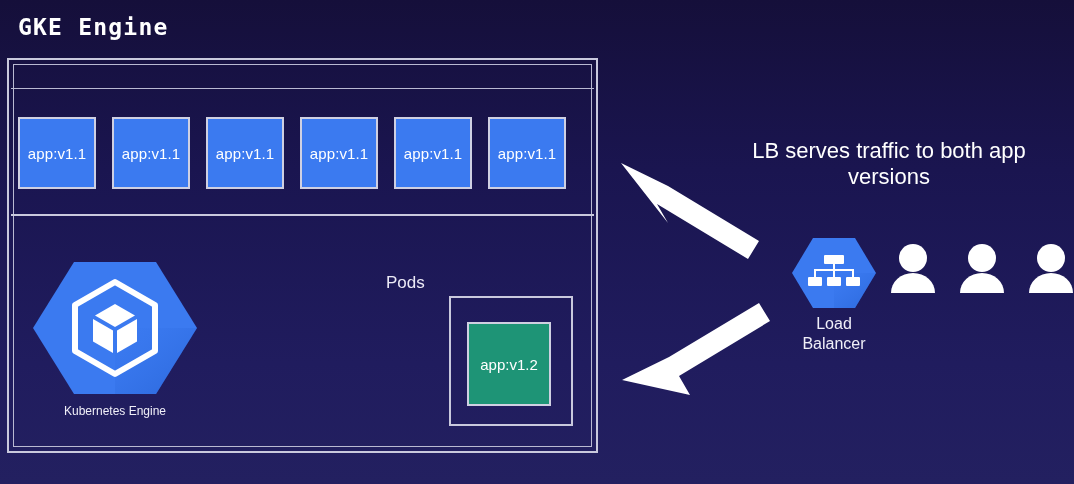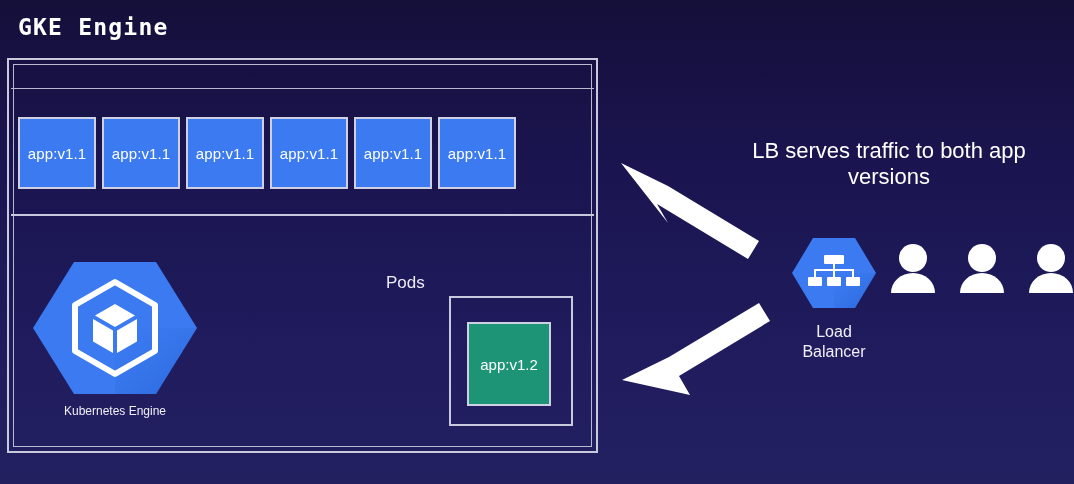--- a/index.html
+++ b/index.html
@@ -59,21 +59,21 @@
     height: 128px;
     border-top: 1px solid #b9b9d2;
     border-bottom: 2px solid #c9c9dd;
     box-sizing: border-box;
   }
   #pods-row {
     position: absolute;
     left: 7px;
     top: 28px;
     display: flex;
-    gap: 6px;
+    gap: 16px;
   }
   .pod-v1 {
     width: 78px;
     height: 72px;
     background: #3b7af0;
     border: 2px solid #cfd0e2;
     box-sizing: border-box;
     display: flex;
     align-items: center;
     justify-content: center;
@@ -151,21 +151,21 @@
   
   #lb-group {
     position: absolute;
     left: 784px;
     top: 236px;
     width: 100px;
     text-align: center;
   }
   #lb-hex { display:block; margin: 0 auto; }
   #lb-label {
-    margin-top: 12px;
+    margin-top: 4px;
     font-size: 16px;
     line-height: 1.22;
     color: #f0eff8;
   }
 
   
   #users {
     position: absolute;
     left: 889px;
     top: 243px;

